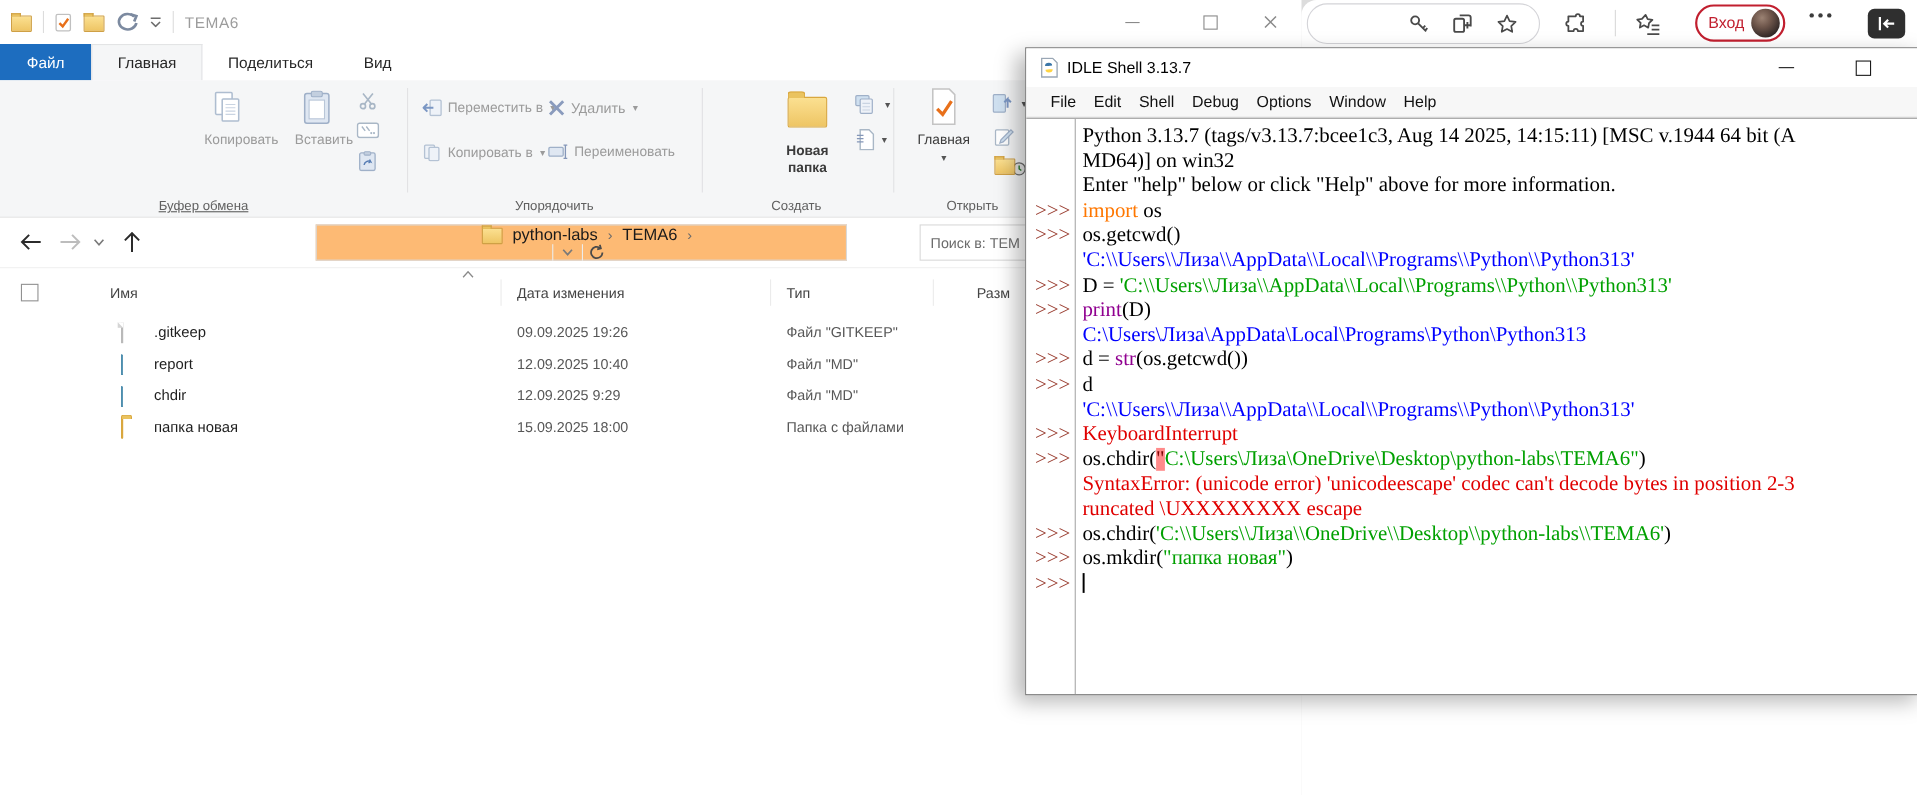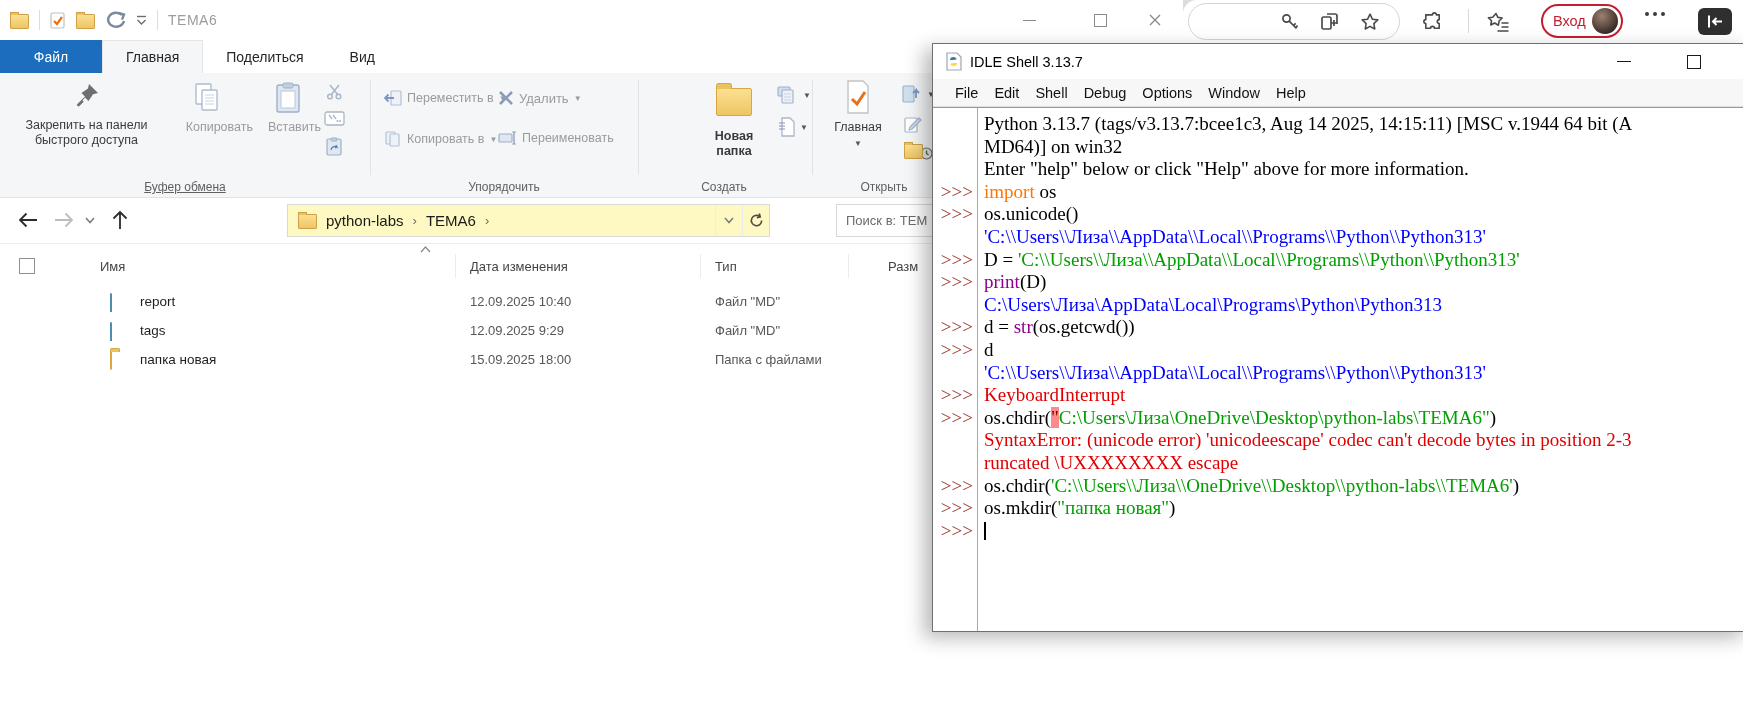--- a/index.html
+++ b/index.html
@@ -20,35 +20,35 @@
   .explorer{position:absolute;left:0;top:0;width:1183px;height:723px;background:#fff;}
   .etitle{position:absolute;left:0;top:0;width:100%;height:40px;background:#fff;}
   .qat{position:absolute;left:10px;top:6px;display:flex;align-items:center;gap:10px;height:28px;}
   .qsep{width:1px;height:20px;background:#dcdcdc;}
   .etitle-text{color:#9c9c9c;font-size:14px;letter-spacing:.5px;}
   .ewc{position:absolute;top:0;height:40px;width:46px;display:flex;align-items:center;justify-content:center;}
   .wc-min{display:block;width:13px;height:0;border-bottom:1.6px solid #8a8a8a;}
   .wc-max{display:block;width:11px;height:11px;border:1.4px solid #8a8a8a;}
   .etabs{position:absolute;left:0;top:40px;width:100%;height:33px;background:#fff;display:flex;}
   .etab{height:33px;display:flex;align-items:center;justify-content:center;font-size:14px;color:#262626;padding:0 23px;cursor:pointer;}
-  .etab.file{background:#1d6dbf;color:#fff;width:102px;padding:0;box-sizing:border-box;}
+  .etab.file{background:#1d6dbf;color:#fff;width:83px;padding:0;box-sizing:border-box;}
   .etab.active{background:#f5f6f7;border:1px solid #e3e4e5;border-bottom:none;box-sizing:border-box;}
   .ribbon{position:absolute;left:0;top:73px;width:100%;height:125px;background:#f5f6f7;border-bottom:1px solid #e1e2e3;box-sizing:border-box;}
   .rsep{position:absolute;top:7px;width:1px;height:95px;background:#e2e2e4;}
   .bigbtn{position:absolute;top:7px;text-align:center;cursor:pointer;}
   .bigbtn .lbl{font-size:12.5px;line-height:15px;margin-top:6px;}
   .en{color:#3b3b3b;} .dis{color:#9b9b9b;text-align:right;}
   .rgl{position:absolute;top:107px;transform:translateX(-50%);font-size:12px;color:#606060;white-space:nowrap;}
   .smallrow{position:absolute;display:flex;align-items:center;gap:5px;font-size:12.5px;color:#9b9b9b;cursor:pointer;white-space:nowrap;}
   .dd{font-size:8px;color:#9b9b9b;}
   .dden{font-size:8px;color:#555;}
   
   .enav{position:absolute;left:0;top:198px;width:100%;height:46px;background:#fff;border-bottom:1px solid #ededed;box-sizing:border-box;}
   .navic{position:absolute;top:8px;width:28px;height:28px;display:flex;align-items:center;justify-content:center;cursor:pointer;}
-  .addr{position:absolute;left:287px;top:6px;width:483px;height:33px;border:1px solid #d9d9d9;background:#fef9c3;display:flex;align-items:center;box-sizing:border-box;}
+  .addr{position:absolute;left:287px;top:6px;width:483px;height:33px;border:1px solid #d9d9d9;background:#fdba74;display:flex;align-items:center;box-sizing:border-box;flex-direction:column;}
   .crumbs{display:flex;align-items:center;gap:9px;padding-left:10px;font-size:15px;color:#1a1a1a;flex:1;}
   .crumb{cursor:pointer;white-space:nowrap;}
   .csep{color:#6b6b6b;font-size:13px;}
   .addr-right{display:flex;align-items:center;height:100%;}
   .addr-dd{width:26px;height:100%;display:flex;align-items:center;justify-content:center;border-left:1px solid #ececec;cursor:pointer;}
   .searchbox{position:absolute;left:836px;top:6px;width:344px;height:33px;border:1px solid #d9d9d9;background:#fff;display:flex;align-items:center;padding-left:9px;box-sizing:border-box;font-size:13px;color:#6b6b6b;white-space:nowrap;overflow:hidden;}
   
   .efiles{position:absolute;left:0;top:244px;width:100%;height:479px;background:#fff;}
   .fhead{position:absolute;left:0;top:6px;width:100%;height:32px;font-size:13px;color:#444;}
   .fcol{position:absolute;top:9px;cursor:pointer;white-space:nowrap;}
@@ -197,28 +197,20 @@
 
     <div class="etabs" id="etabs">
         <div class="etab file">Файл</div>
         <div class="etab active">Главная</div>
         <div class="etab">Поделиться</div>
         <div class="etab">Вид</div>
       </div>
 
     <div class="ribbon">
 
-      <div class="bigbtn" style="left:20px;width:133px;">
-        <svg width="26" height="30" viewBox="0 0 26 30" style="margin:2px auto 0;">
-            <path d="M15 2l9 9-5 1.2L14.5 19 11 15.5 4 24l-1.3-1.3L11 14.5 7.5 11 14 6.5z" fill="#6f6f6f"></path>
-            <path d="M4 24 L9 19" stroke="#6f6f6f" stroke-width="2"></path>
-          </svg>
-        <div class="lbl en"><span>Закрепить на панели</span><br>
-        <span>быстрого доступа</span></div>
-      </div>
       <div class="bigbtn" style="left:163px;width:90px;">
         <svg width="30" height="32" viewBox="0 0 30 32" style="margin:2px auto 0;">
             <g fill="#fff" stroke="#aebdd0" stroke-width="1.4">
               <rect x="3" y="2" width="15" height="20" rx="1"></rect>
               <rect x="9" y="8" width="15" height="20" rx="1"></rect>
             </g>
             <g stroke="#c9d4e2" stroke-width="1">
               <path d="M12 13h9 M12 16h9 M12 19h9 M12 22h9"></path>
             </g>
           </svg>
@@ -410,28 +402,34 @@
               <path d="M1 6 L5.5 1 L10 6" fill="none" stroke="#8a8a8a" stroke-width="1.2"></path>
             </svg>
         </span>
         <span id="ecols"><span class="fcol" style="left: 100px;">Имя</span><span class="fcol" style="left: 470px;">Дата изменения</span><span class="fcol" style="left: 715px;">Тип</span><span class="fcol" style="left: 888px;">Разм</span></span>
         <span class="hsep" style="left:455px;"></span>
         <span class="hsep" style="left:700px;"></span>
         <span class="hsep" style="left:848px;"></span>
       </div>
       <div class="frows" id="erows">
           <div class="frow">
+            <span class="fic"><span class="ic-file"></span></span>
+            <span class="fname">.gitkeep</span>
+            <span class="fdate">09.09.2025 19:26</span>
+            <span class="ftype">Файл "GITKEEP"</span>
+          </div>
+          <div class="frow">
             <span class="fic"><span class="ic-md"></span></span>
             <span class="fname">report</span>
             <span class="fdate">12.09.2025 10:40</span>
             <span class="ftype">Файл "MD"</span>
           </div>
           <div class="frow">
             <span class="fic"><span class="ic-md"></span></span>
-            <span class="fname">tags</span>
+            <span class="fname">chdir</span>
             <span class="fdate">12.09.2025 9:29</span>
             <span class="ftype">Файл "MD"</span>
           </div>
           <div class="frow">
             <span class="fic"><span class="ic-folder"></span></span>
             <span class="fname">папка новая</span>
             <span class="fdate">15.09.2025 18:00</span>
             <span class="ftype">Папка с файлами</span>
           </div>
         </div>
@@ -485,21 +483,21 @@
           <div class="gl">&gt;&gt;&gt;</div>
           <div class="gl">&gt;&gt;&gt;</div>
           <div class="gl">&gt;&gt;&gt;</div>
         </div>
       <div class="gutline"></div>
       <div class="lines" id="ilines">
           <div class="sl"><span class="tk-plain">Python 3.13.7 (tags/v3.13.7:bcee1c3, Aug 14 2025, 14:15:11) [MSC v.1944 64 bit (A</span></div>
           <div class="sl"><span class="tk-plain">MD64)] on win32</span></div>
           <div class="sl"><span class="tk-plain">Enter "help" below or click "Help" above for more information.</span></div>
           <div class="sl"><span class="tk-kw">import</span><span class="tk-plain"> os</span></div>
-          <div class="sl"><span class="tk-plain">os.unicode()</span></div>
+          <div class="sl"><span class="tk-plain">os.getcwd()</span></div>
           <div class="sl"><span class="tk-out">'C:\\Users\\Лиза\\AppData\\Local\\Programs\\Python\\Python313'</span></div>
           <div class="sl"><span class="tk-plain">D = </span><span class="tk-str">'C:\\Users\\Лиза\\AppData\\Local\\Programs\\Python\\Python313'</span></div>
           <div class="sl"><span class="tk-blt">print</span><span class="tk-plain">(D)</span></div>
           <div class="sl"><span class="tk-out">C:\Users\Лиза\AppData\Local\Programs\Python\Python313</span></div>
           <div class="sl"><span class="tk-plain">d = </span><span class="tk-blt">str</span><span class="tk-plain">(os.getcwd())</span></div>
           <div class="sl"><span class="tk-plain">d</span></div>
           <div class="sl"><span class="tk-out">'C:\\Users\\Лиза\\AppData\\Local\\Programs\\Python\\Python313'</span></div>
           <div class="sl"><span class="tk-err">KeyboardInterrupt</span></div>
           <div class="sl"><span class="tk-plain">os.chdir(</span><span class="tk-hl">"</span><span class="tk-str">C:\Users\Лиза\OneDrive\Desktop\python-labs\TEMA6"</span><span class="tk-plain">)</span></div>
           <div class="sl"><span class="tk-err">SyntaxError: (unicode error) 'unicodeescape' codec can't decode bytes in position 2-3</span></div>

